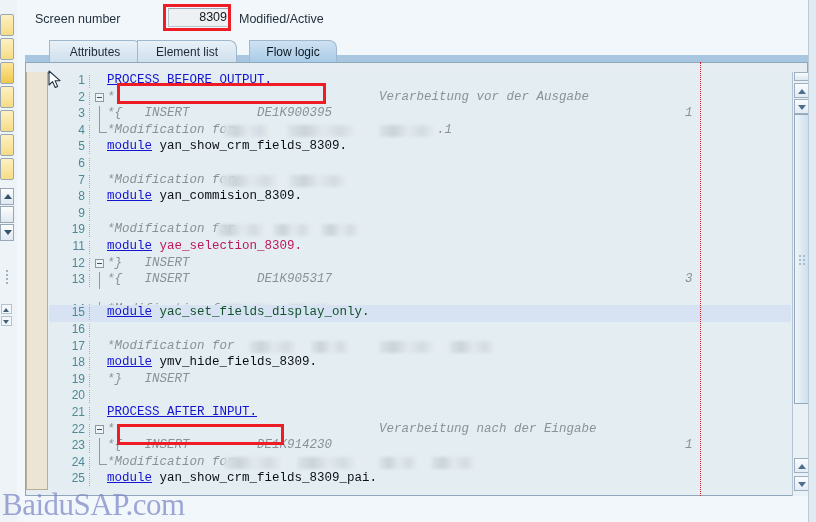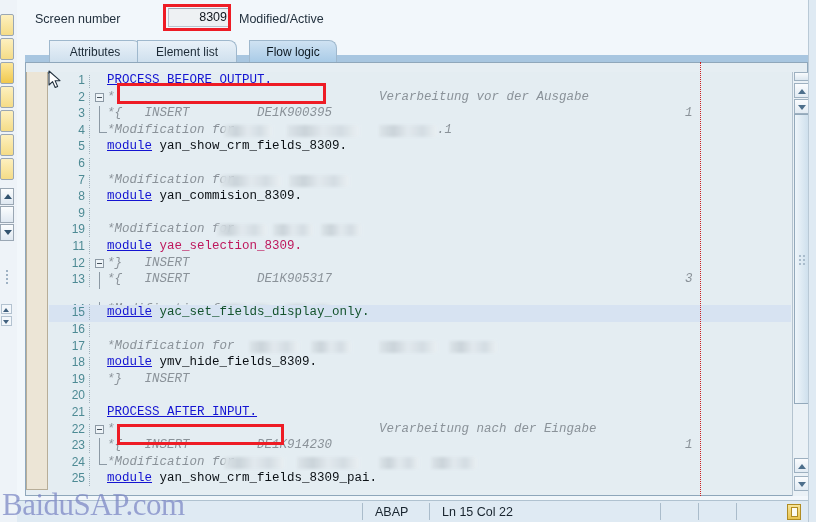--- a/index.html
+++ b/index.html
@@ -358,28 +358,18 @@
       </div>
     </div>
     <div class="sb-btn up" style="top:386px">
         <i></i>
       </div>
     <div class="sb-btn down" style="top:404px">
         <i></i>
       </div>
   </div>
 
-  <div id="status">
-    <div class="st-div" style="left:345px"></div>
-    <div class="st-cell" style="left:358px">ABAP</div>
-    <div class="st-div" style="left:412px"></div>
-    <div class="st-cell" style="left:425px">Ln  15 Col  22</div>
-    <div class="st-div" style="left:643px"></div>
-    <div class="st-div" style="left:681px"></div>
-    <div class="st-div" style="left:719px"></div>
-    <div id="st-doc"></div>
-  </div>
 
 </div>
 
 <div id="edge-right"></div>
 
 <div id="watermark">BaiduSAP.com</div>
 
 </body></html>

